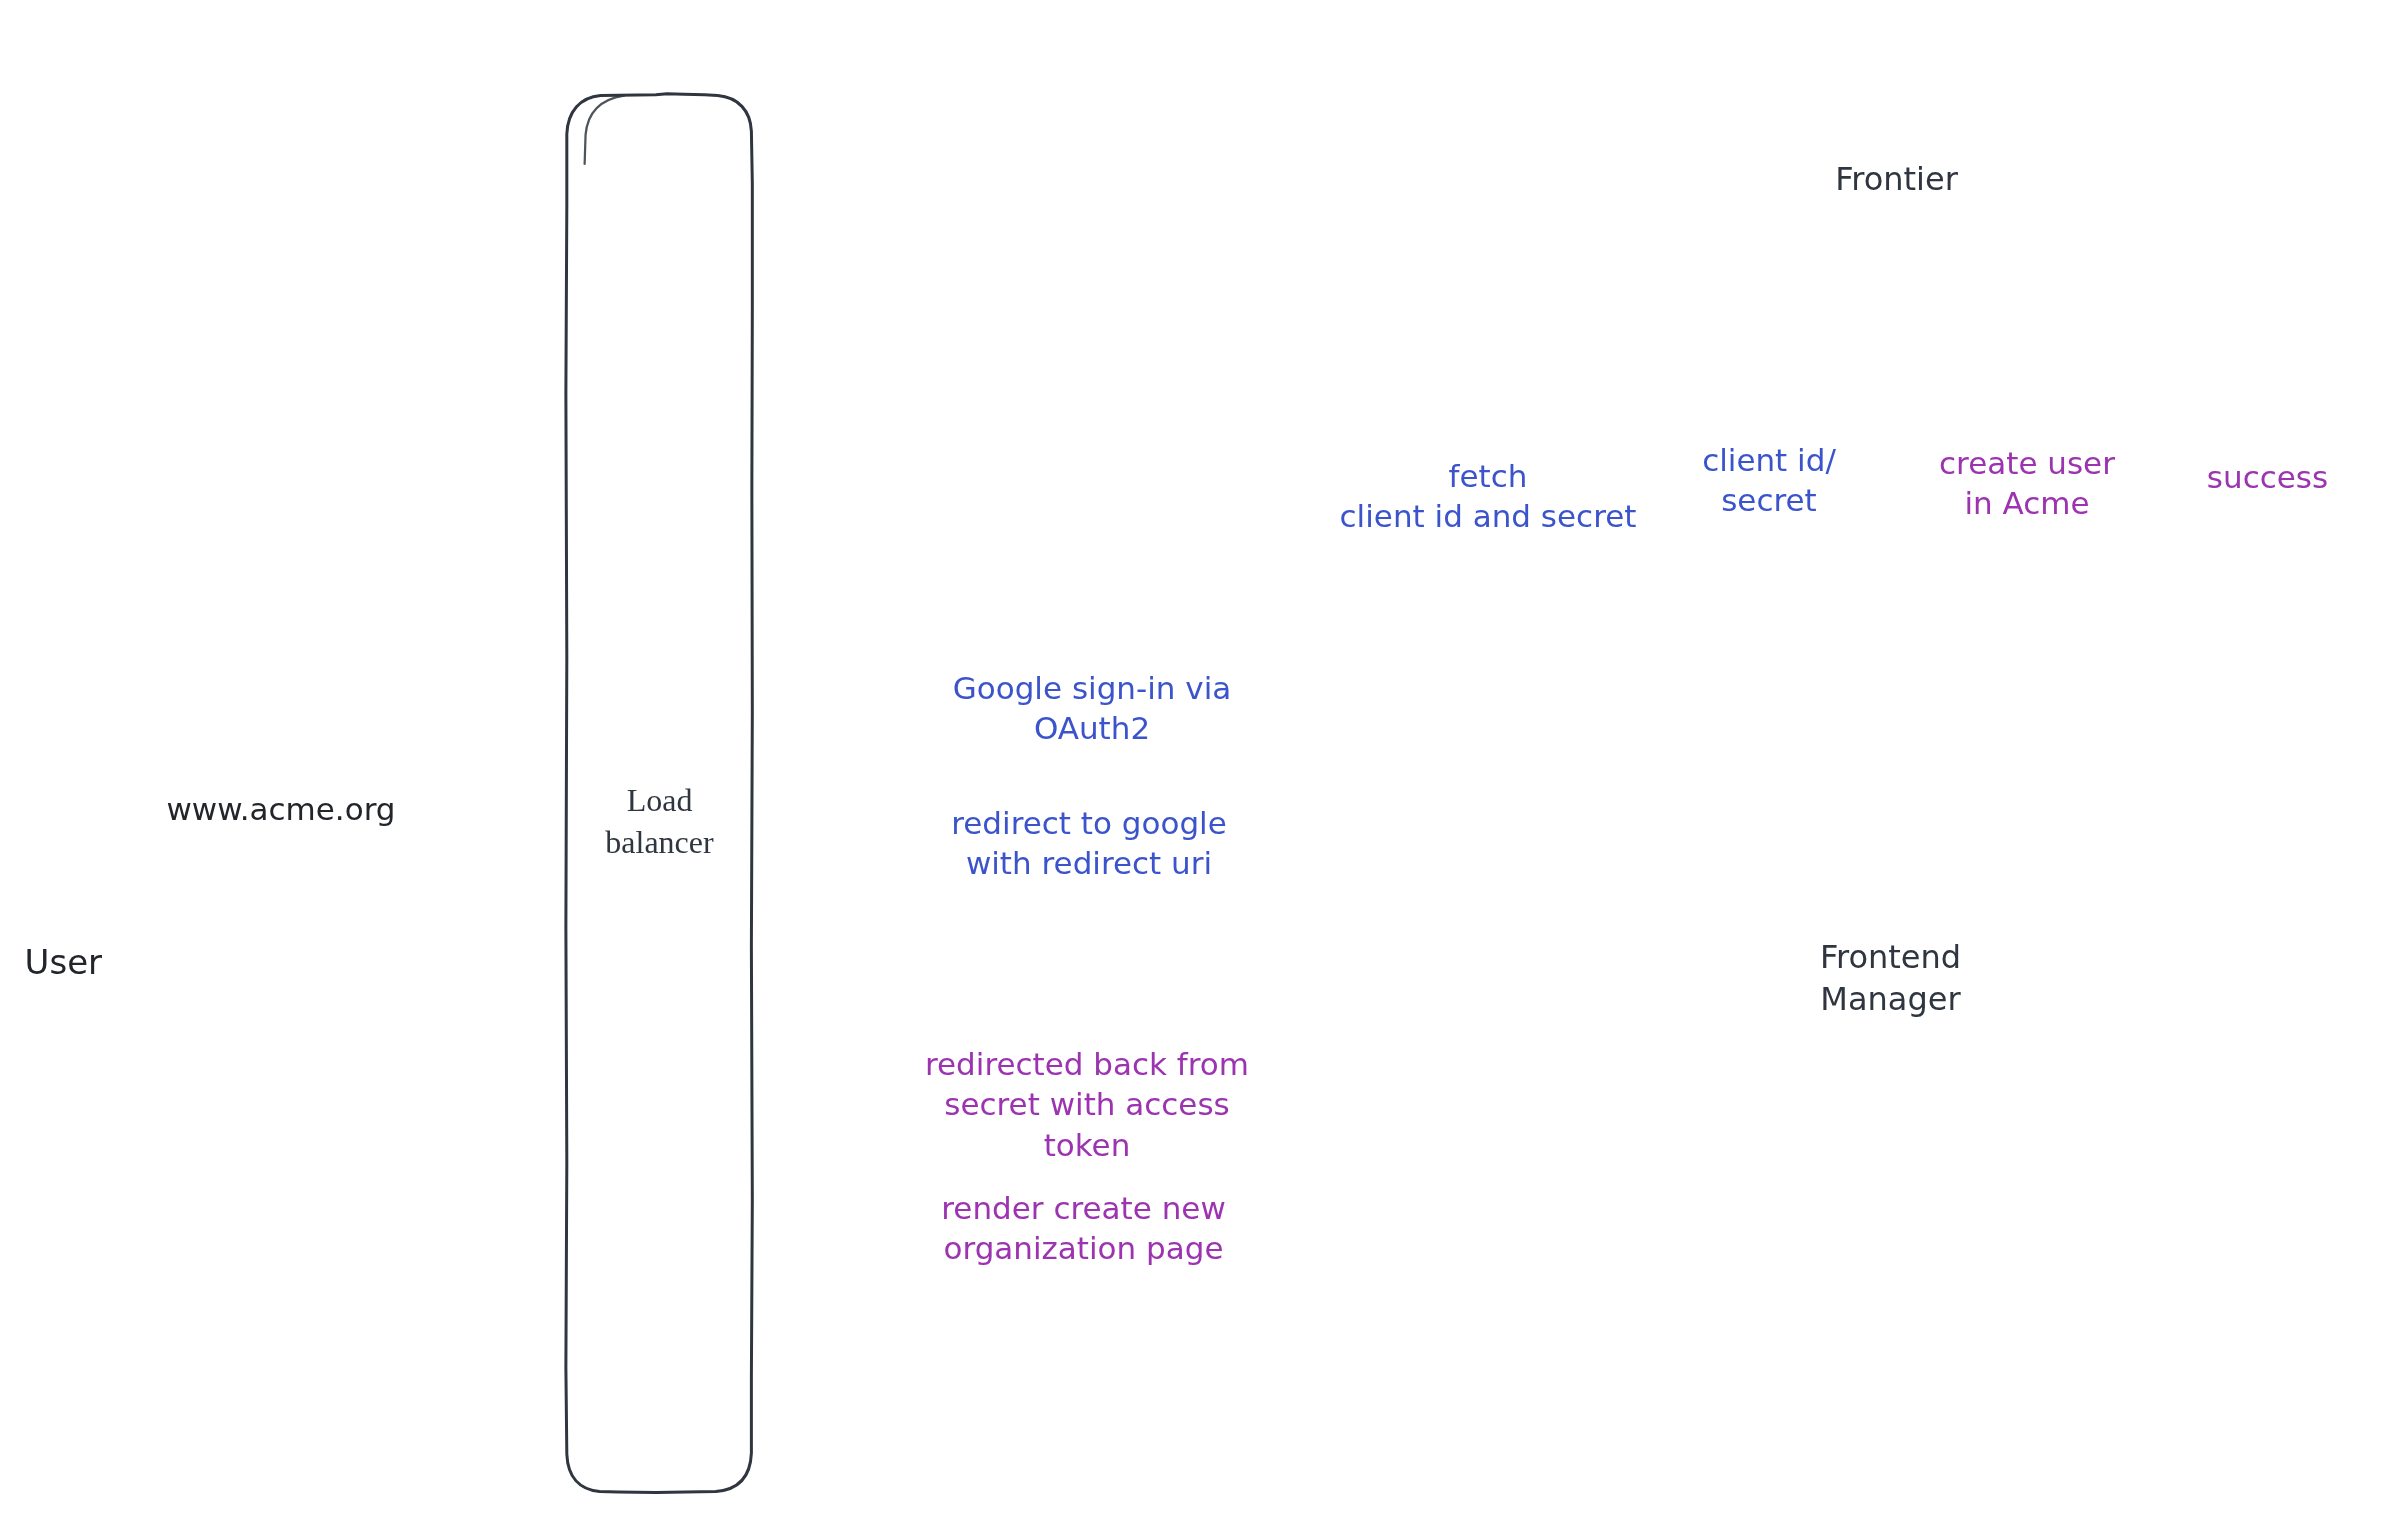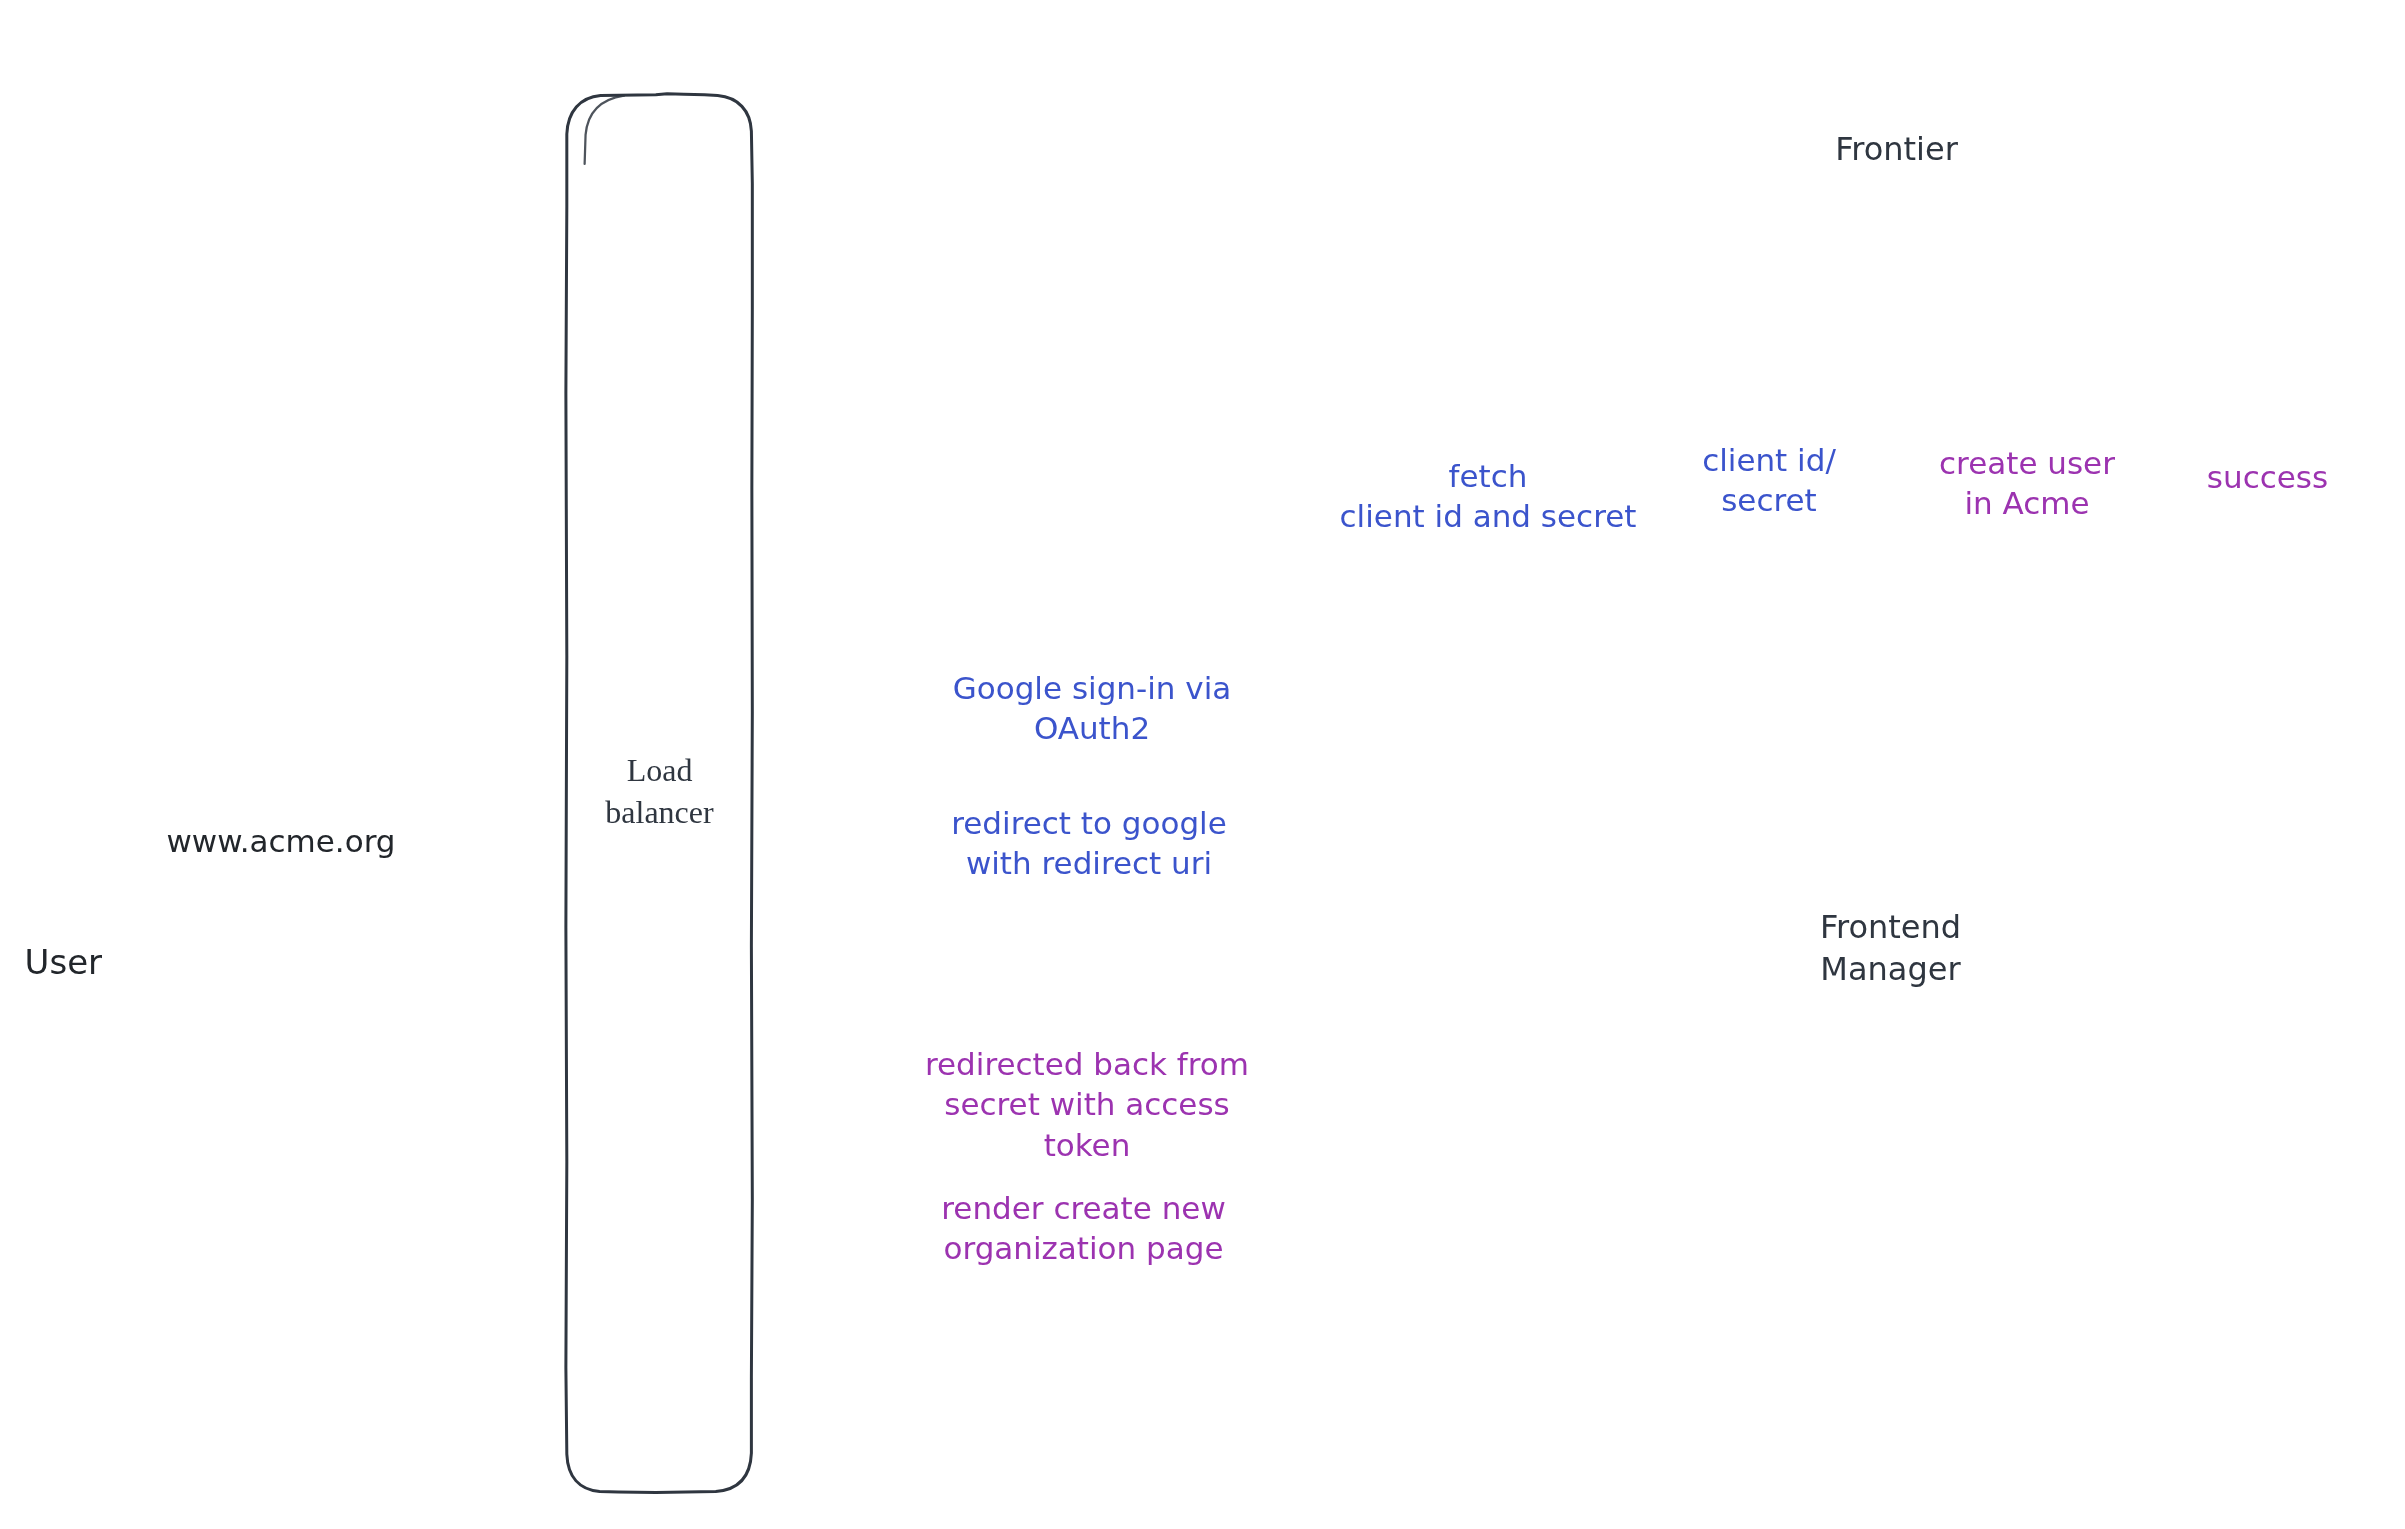--- a/index.html
+++ b/index.html
@@ -25,36 +25,36 @@
     position: absolute;
     text-align: center;
     white-space: pre;
     line-height: 1.30;
     pointer-events: none;
   }
   .node-label {
     color: #2f3640;
     font-size: 32px;
     font-family: "DejaVu Sans", sans-serif;
+    margin-top: 30px;
   }
   .edge-label-blue {
     color: #3b54cc;
     font-size: 31px;
     font-family: "DejaVu Sans", sans-serif;
   }
   .edge-label-purple {
     color: #9c33b0;
     font-size: 31px;
     font-family: "DejaVu Sans", sans-serif;
   }
   .edge-label-dark {
     color: #22262b;
     font-size: 31px;
     font-family: "DejaVu Sans", sans-serif;
-    margin-top: 32px;
   }
   .actor-label {
     color: #22262b;
     font-size: 34px;
     font-family: "DejaVu Sans", sans-serif;
   }
 </style>
 </head>
 <body>
 

